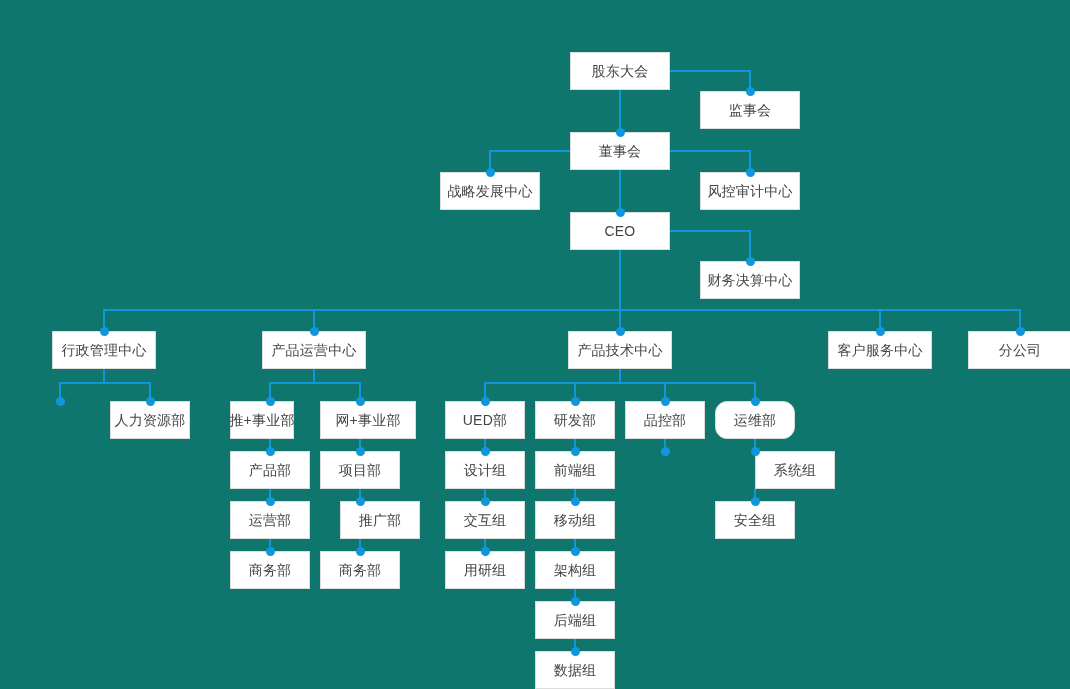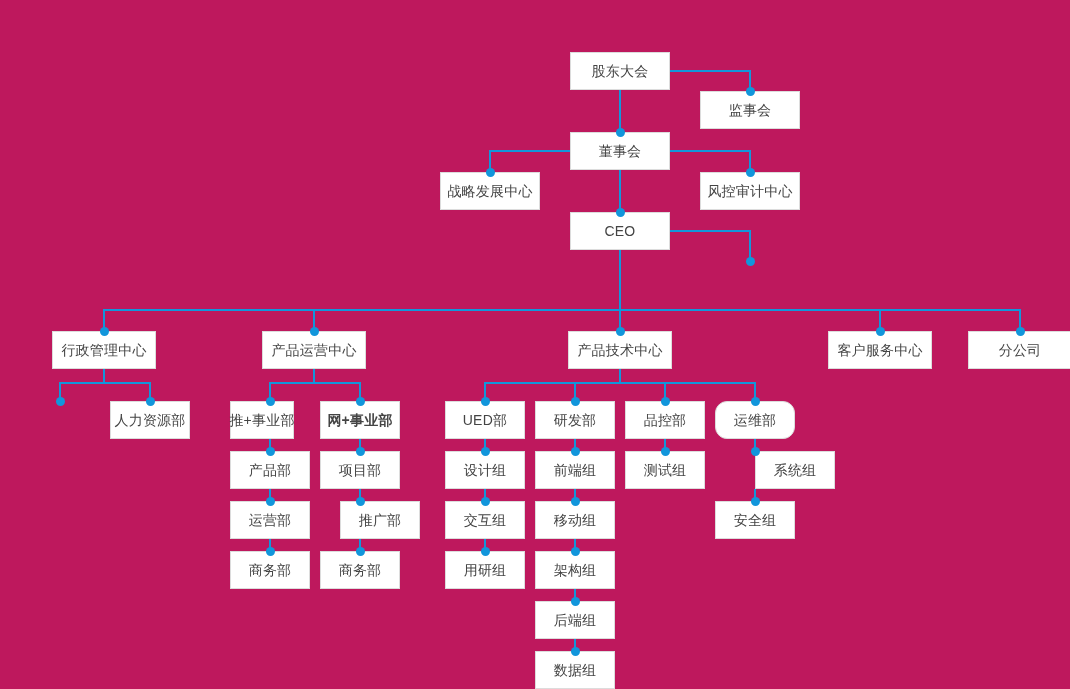--- a/index.html
+++ b/index.html
@@ -9,21 +9,21 @@
     background: #ffffff;
   }
   body {
     font-family: "Liberation Sans", "DejaVu Sans", sans-serif;
     -webkit-font-smoothing: antialiased;
   }
   #chart-root {
     position: relative;
     width: 1070px;
     height: 689px;
-    background: #be185d;
+    background: #0f766e;
     overflow: hidden;
   }
   
   .node {
     position: absolute;
     box-sizing: border-box;
     border: 1px solid #dcdcdc;
     background: #ffffff;
     display: flex;
     align-items: center;
@@ -185,20 +185,23 @@
     </div>
   <div class="node lvl-top" style="left:440px; top:172px; width:100px;">
       <span>战略发展中心</span>
     </div>
   <div class="node lvl-top" style="left:700px; top:172px; width:100px;">
       <span>风控审计中心</span>
     </div>
   <div class="node lvl-top" style="left:570px; top:212px; width:100px;">
       <span>CEO</span>
     </div>
+  <div class="node lvl-top" style="left:700px; top:261px; width:100px;">
+      <span>财务决算中心</span>
+    </div>
 
   <div class="node lvl-dept" style="left:52px; top:331px; width:104px;">
       <span>行政管理中心</span>
     </div>
   <div class="node lvl-dept" style="left:262px; top:331px; width:104px;">
       <span>产品运营中心</span>
     </div>
   <div class="node lvl-dept" style="left:568px; top:331px; width:104px;">
       <span>产品技术中心</span>
     </div>
@@ -209,21 +212,21 @@
       <span>分公司</span>
     </div>
 
   <div class="node lvl-sub" style="left:110px; top:401px; width:80px;">
       <span>人力资源部</span>
     </div>
 
   <div class="node lvl-sub" style="left:230px; top:401px; width:64px;">
       <span>推+事业部</span>
     </div>
-  <div class="node lvl-sub" style="left:320px; top:401px; width:80px;font-weight:bold;">
+  <div class="node lvl-sub" style="left:320px; top:401px; width:96px;">
       <span>网+事业部</span>
     </div>
   <div class="node lvl-sub" style="left:230px; top:451px; width:80px;">
       <span>产品部</span>
     </div>
   <div class="node lvl-sub" style="left:320px; top:451px; width:80px;">
       <span>项目部</span>
     </div>
   <div class="node lvl-sub" style="left:230px; top:501px; width:80px;">
       <span>运营部</span>
@@ -250,23 +253,20 @@
   <div class="node lvl-sub" style="left:715px; top:401px; width:80px;border-radius:12px;">
       <span>运维部</span>
     </div>
 
   <div class="node lvl-sub" style="left:445px; top:451px; width:80px;">
       <span>设计组</span>
     </div>
   <div class="node lvl-sub" style="left:535px; top:451px; width:80px;">
       <span>前端组</span>
     </div>
-  <div class="node lvl-sub" style="left:625px; top:451px; width:80px;">
-      <span>测试组</span>
-    </div>
   <div class="node lvl-sub" style="left:715px; top:451px; width:80px;margin-left:40px;">
       <span>系统组</span>
     </div>
 
   <div class="node lvl-sub" style="left:445px; top:501px; width:80px;">
       <span>交互组</span>
     </div>
   <div class="node lvl-sub" style="left:535px; top:501px; width:80px;">
       <span>移动组</span>
     </div>

